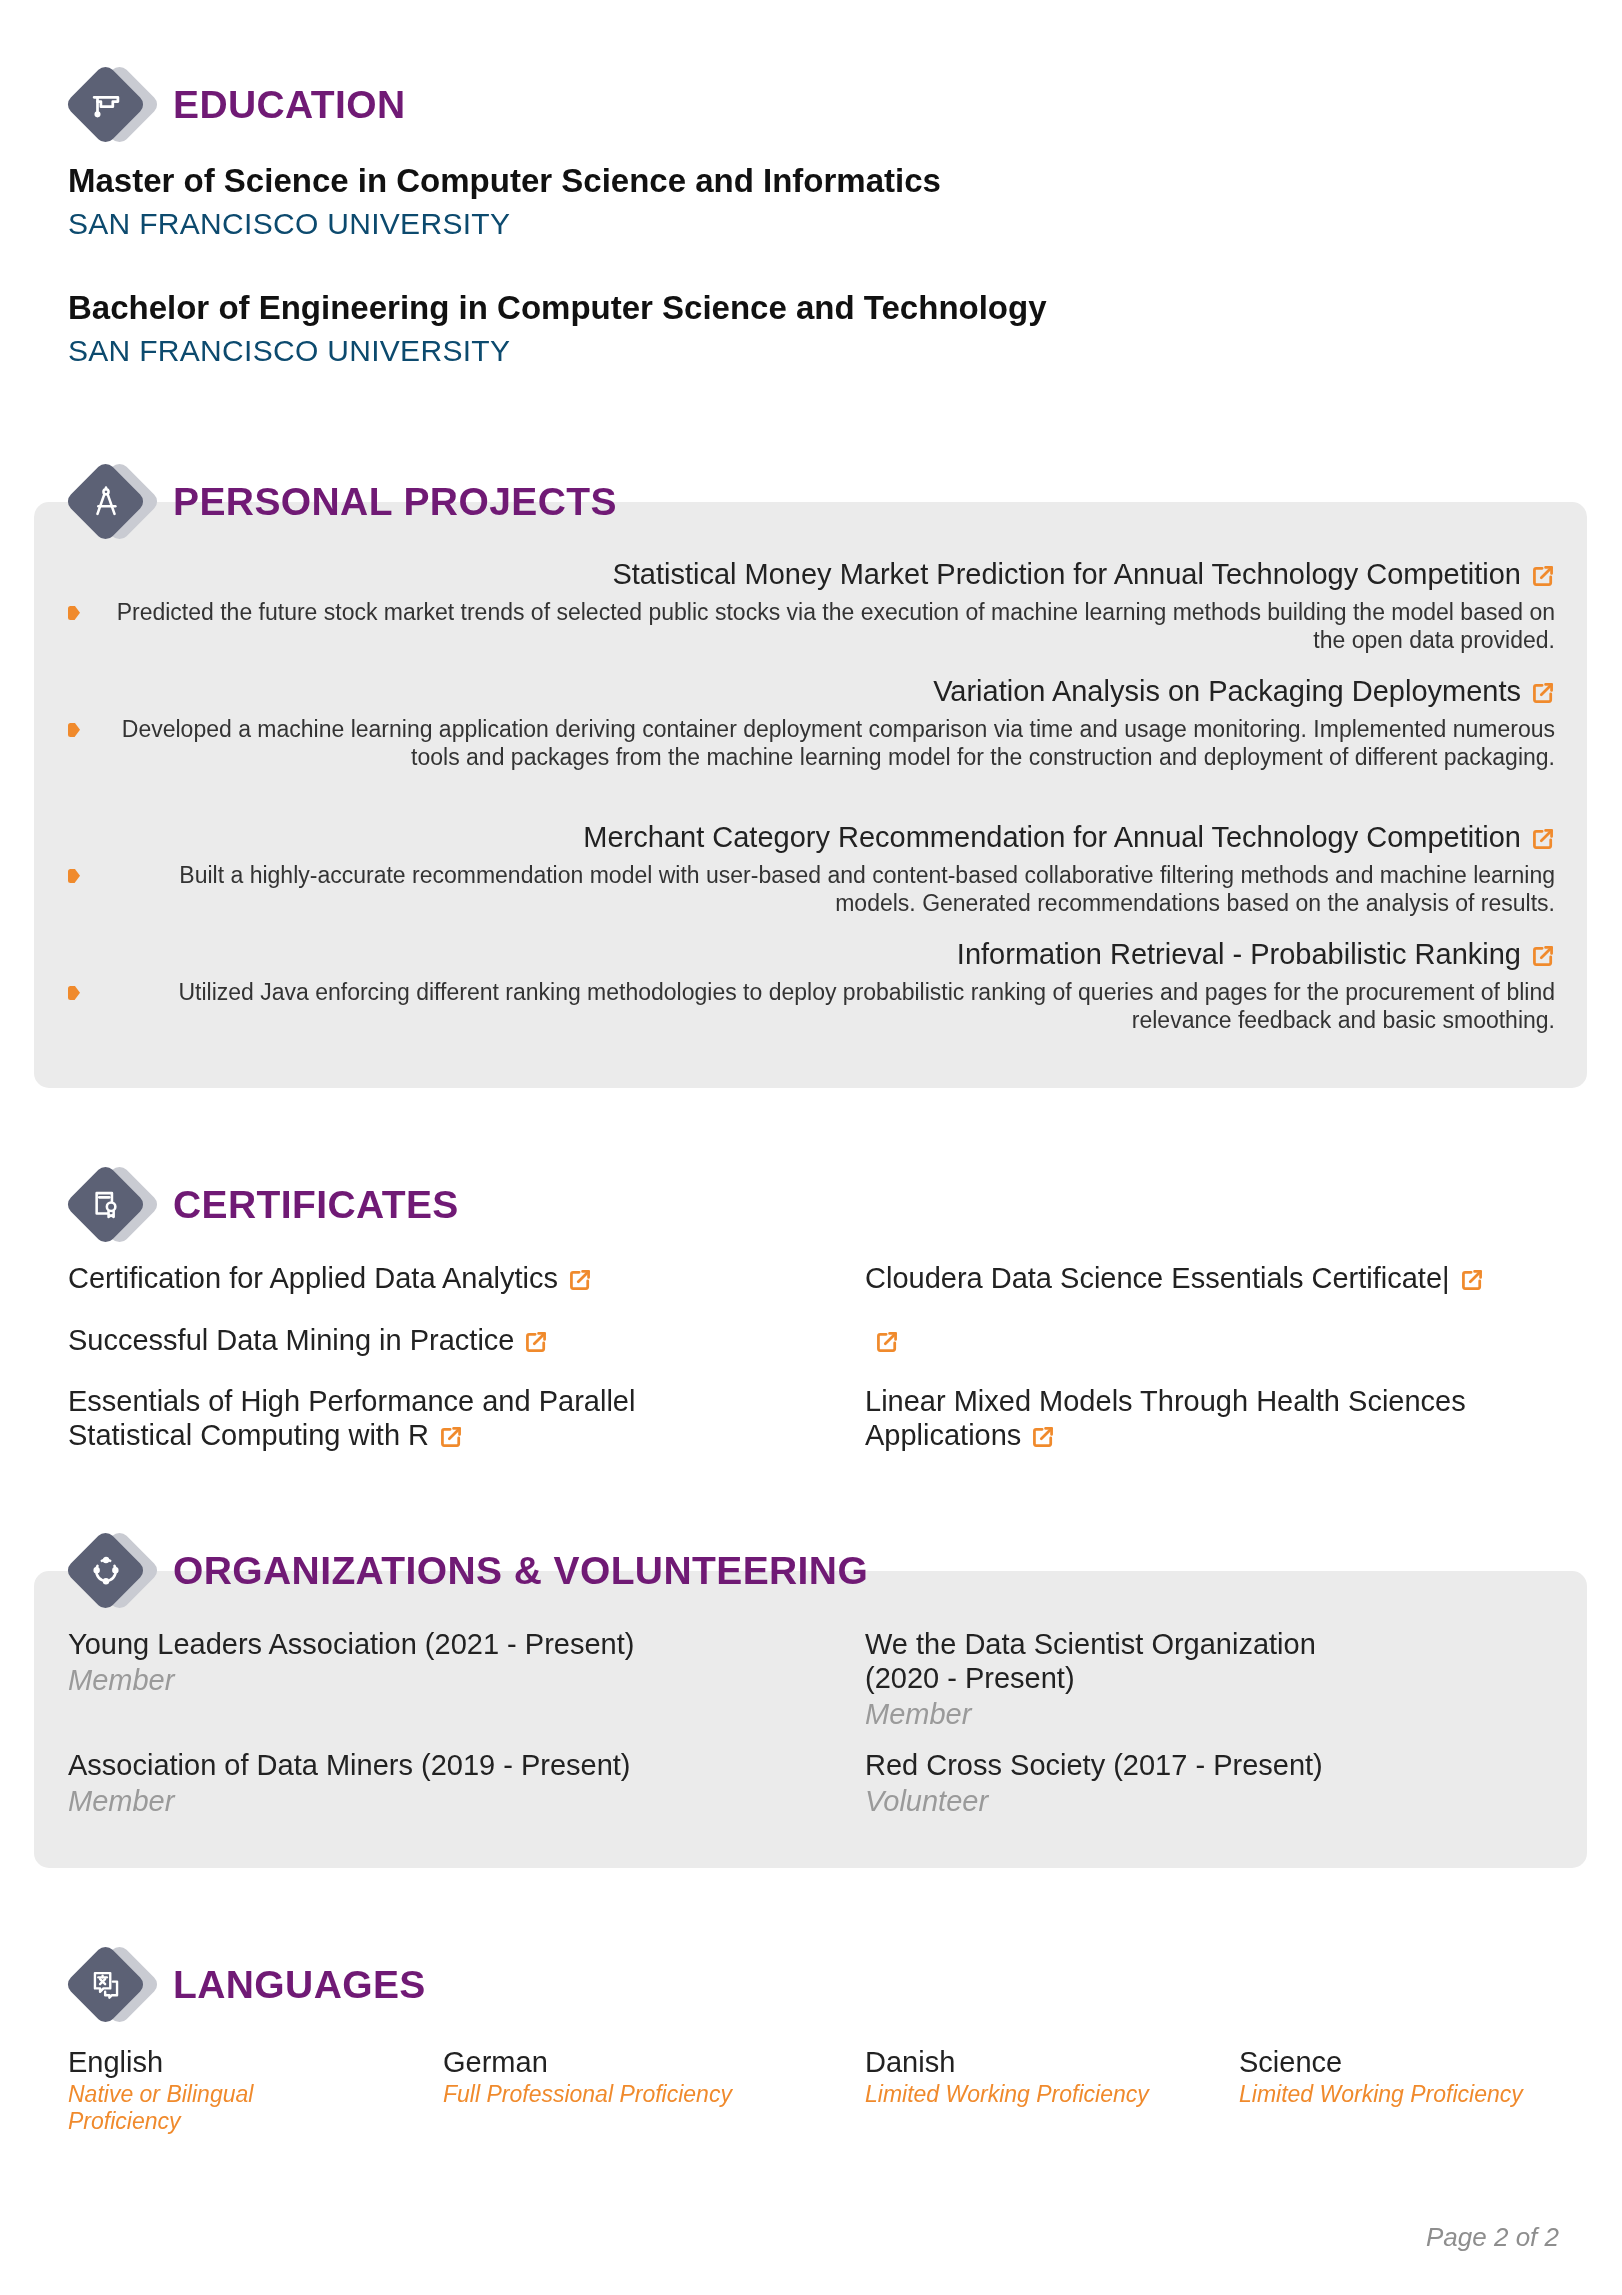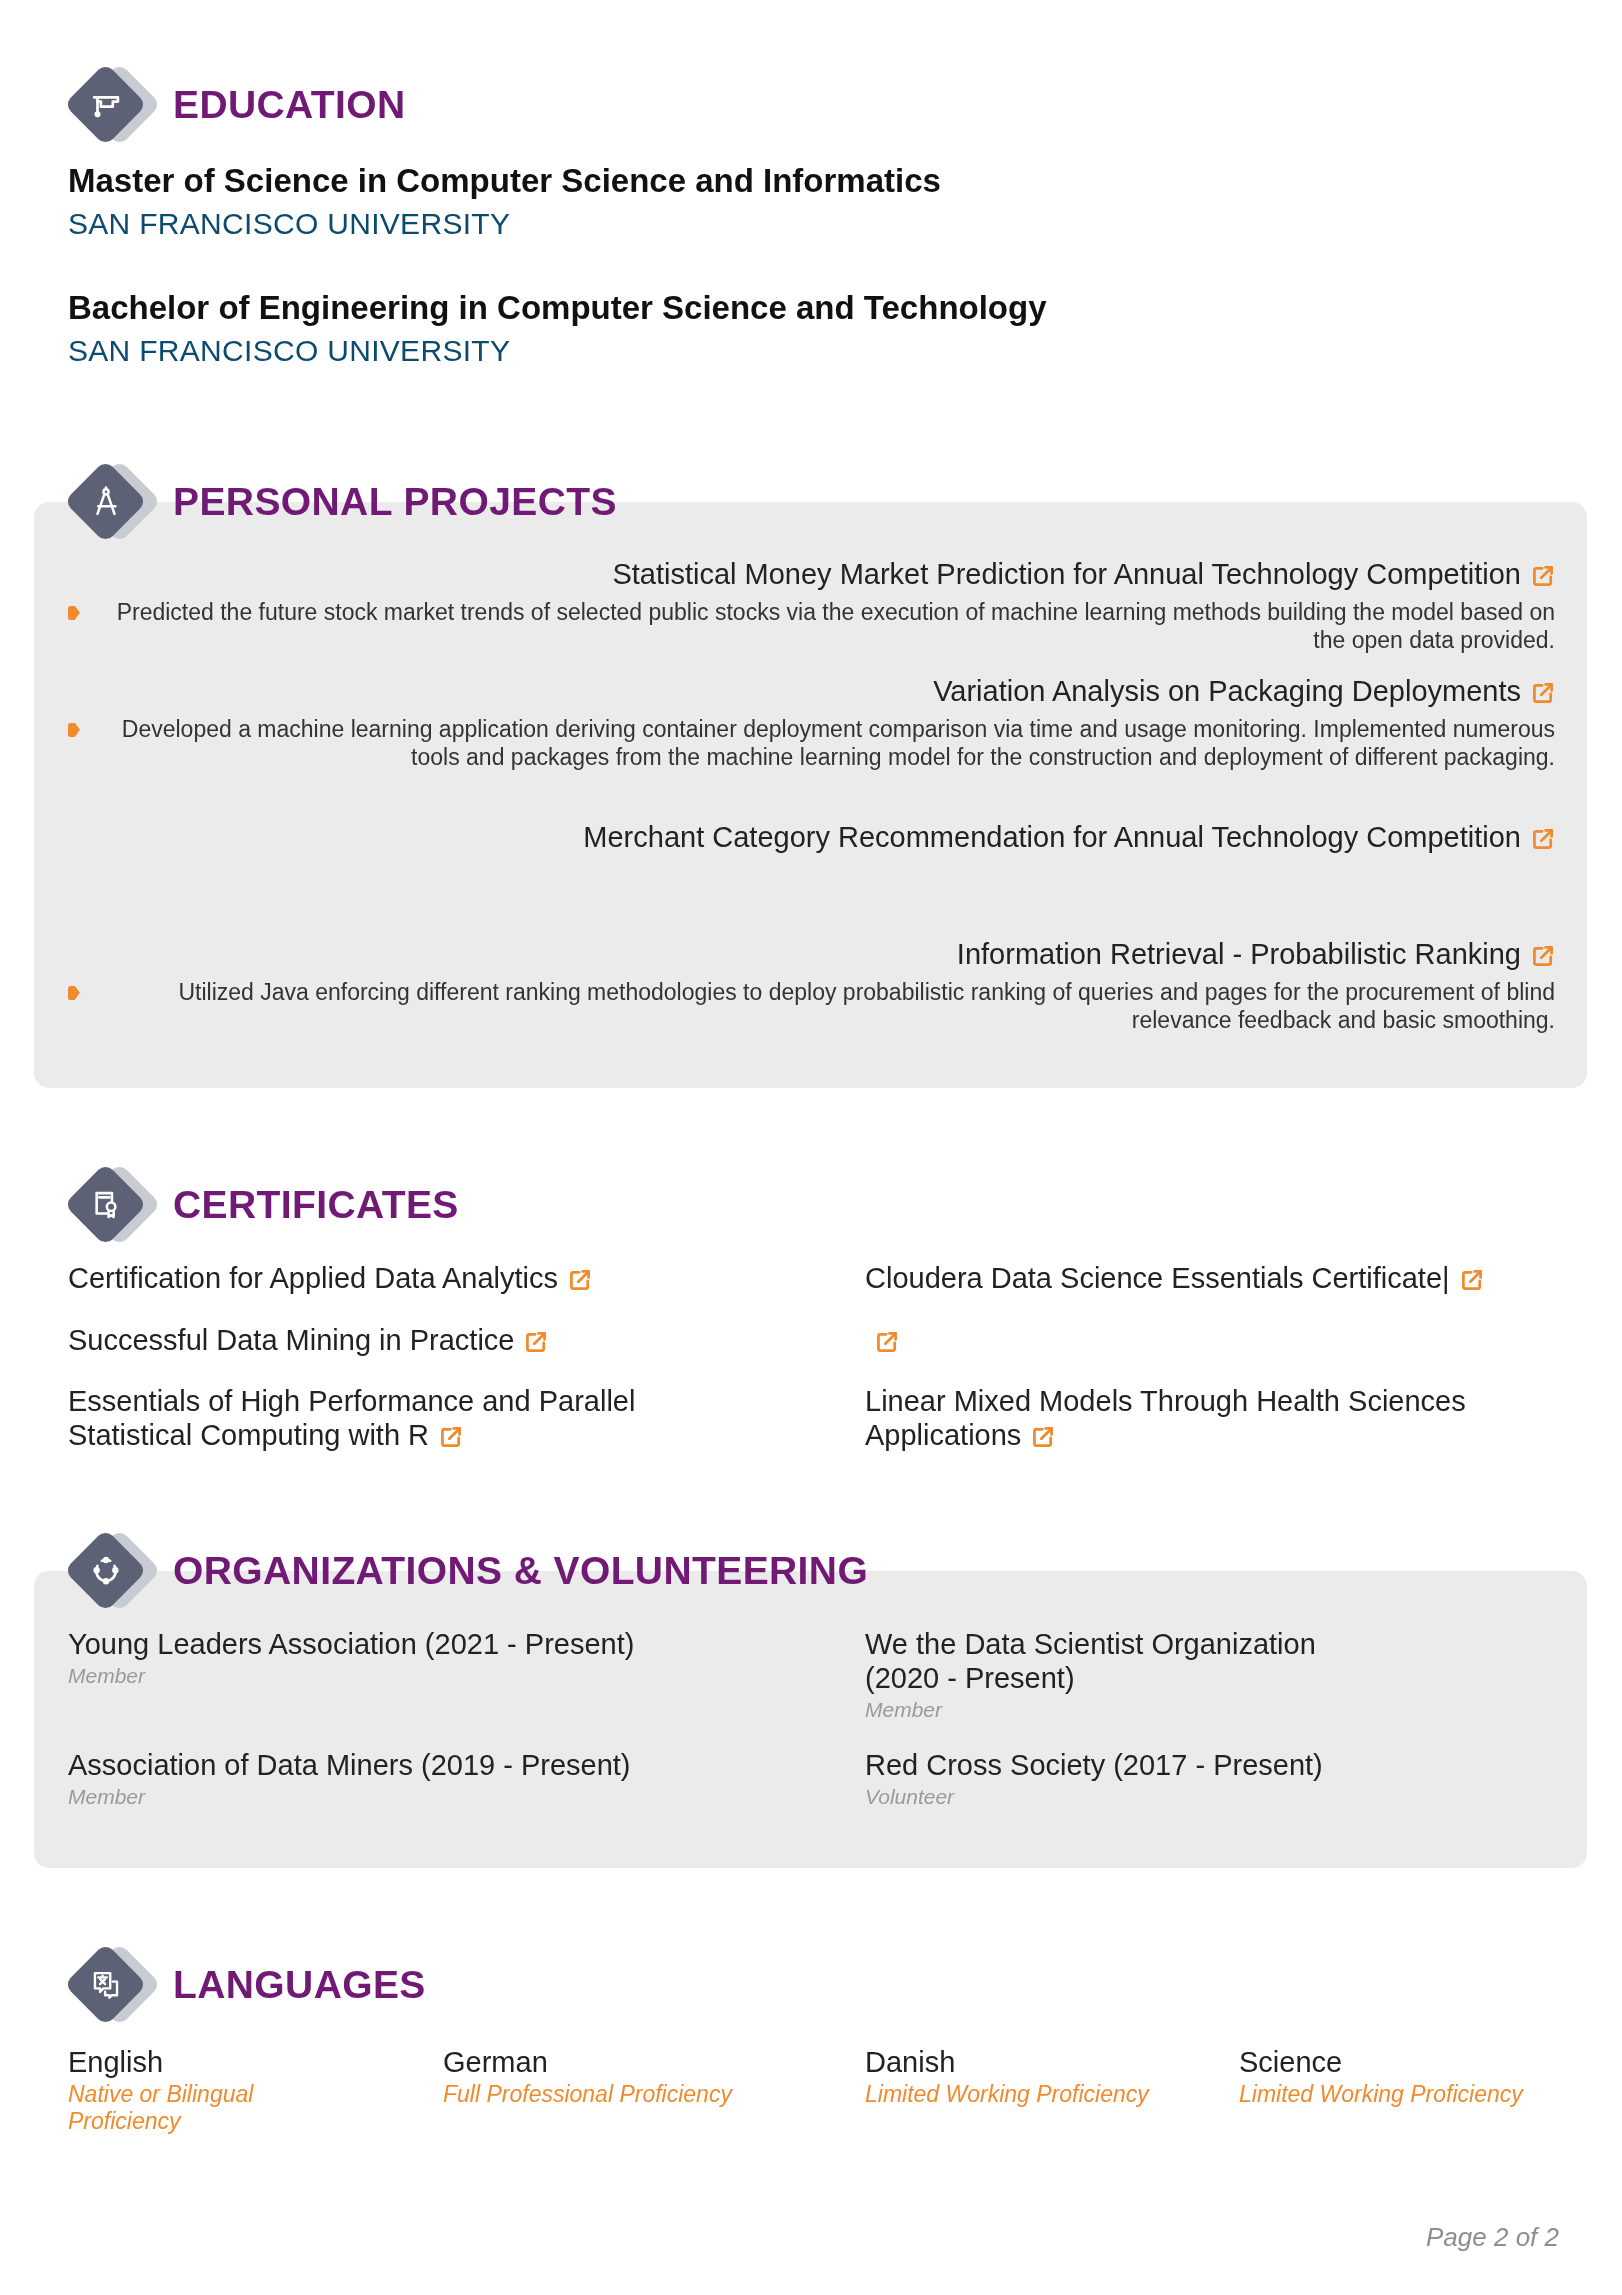--- a/index.html
+++ b/index.html
@@ -22,21 +22,21 @@
   .proj-title { font-family: "Liberation Sans", sans-serif; font-size: 29px; color: #222; line-height: 37px; }
   .proj-desc { position: relative; margin-top: 5px; padding-left: 27px; font-family: "Liberation Sans", sans-serif; font-size: 23px; line-height: 28px; color: #333; }
   .proj-desc .bullet { position: absolute; left: 0; top: 7.6px; width: 12px; height: 14.4px; background: #f08a2c; clip-path: polygon(0 0, 55% 0, 100% 50%, 55% 100%, 0 100%); border-radius: 2.5px; }
 
   .ext { display: inline-block; vertical-align: middle; width: 24px; height: 24px; margin-left: 10px; }
 
   .cert { position: absolute; font-family: "Liberation Sans", sans-serif; font-size: 29px; line-height: 34px; color: #222; width: 693px; z-index: 2; }
 
   .org { position: absolute; z-index: 2; width: 693px; }
   .org-name { font-family: "Liberation Sans", sans-serif; font-size: 29px; line-height: 34px; color: #222; white-space: pre-line; }
-  .org-role { font-family: "Liberation Sans", sans-serif; font-style: italic; font-size: 21px; color: #9a9a9a; margin-top: 3.4px; }
+  .org-role { font-family: "Liberation Sans", sans-serif; font-style: italic; font-size: 29px; color: #9a9a9a; margin-top: 3.4px; }
 
   .lang { position: absolute; width: 338px; }
   .lang-name { font-family: "Liberation Sans", sans-serif; font-size: 29px; line-height: 34px; color: #222; }
   .lang-level { font-family: "Liberation Sans", sans-serif; font-style: italic; font-size: 23px; line-height: 27px; color: #f08a2c; margin-top: 1.7px; }
 
   .footer { position: absolute; right: 63px; top: 2222px; font-family: "Liberation Sans", sans-serif; font-style: italic; font-size: 26px; color: #8e8e8e; }
 </style>
 </head>
 <body>
 
@@ -91,20 +91,21 @@
       </svg></div>
   <div class="proj-desc"><span class="bullet"></span><span>Developed a machine learning application deriving container deployment comparison via time and usage monitoring. Implemented numerous tools and packages from the machine learning model for the construction and deployment of different packaging.</span></div>
 </div>
 
 <div class="proj" style="top:819px;">
   <div class="proj-title"><span>Merchant Category Recommendation for Annual Technology Competition</span><svg class="ext" viewBox="0 0 28 28" fill="none" stroke="#f08a2c" stroke-width="3.2" stroke-linecap="round" stroke-linejoin="round">
         <path d="M13 5 H6 a2 2 0 0 0 -2 2 V22 a2 2 0 0 0 2 2 H21 a2 2 0 0 0 2 -2 V15"></path>
         <path d="M12 16 L24 4"></path>
         <path d="M17 4 H24 V11"></path>
       </svg></div>
+  <div class="proj-desc"><span class="bullet"></span><span>Built a highly-accurate recommendation model with user-based and content-based collaborative filtering methods and machine learning models. Generated recommendations based on the analysis of results.</span></div>
 </div>
 
 <div class="proj" style="top:936px;">
   <div class="proj-title"><span>Information Retrieval - Probabilistic Ranking</span><svg class="ext" viewBox="0 0 28 28" fill="none" stroke="#f08a2c" stroke-width="3.2" stroke-linecap="round" stroke-linejoin="round">
         <path d="M13 5 H6 a2 2 0 0 0 -2 2 V22 a2 2 0 0 0 2 2 H21 a2 2 0 0 0 2 -2 V15"></path>
         <path d="M12 16 L24 4"></path>
         <path d="M17 4 H24 V11"></path>
       </svg></div>
   <div class="proj-desc"><span class="bullet"></span><span>Utilized Java enforcing different ranking methodologies to deploy probabilistic ranking of queries and pages for the procurement of blind relevance feedback and basic smoothing.</span></div>
 </div>

